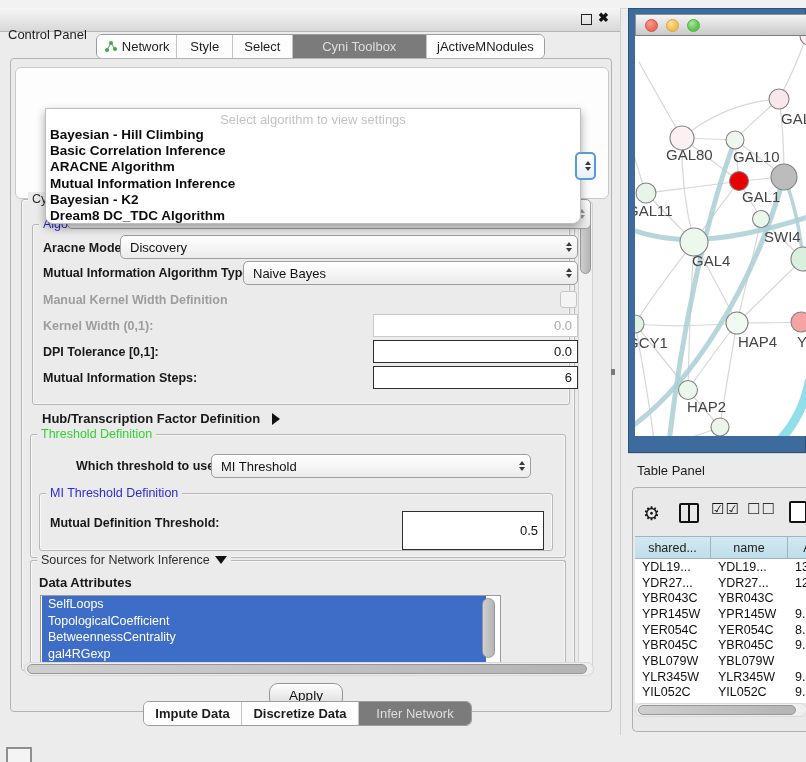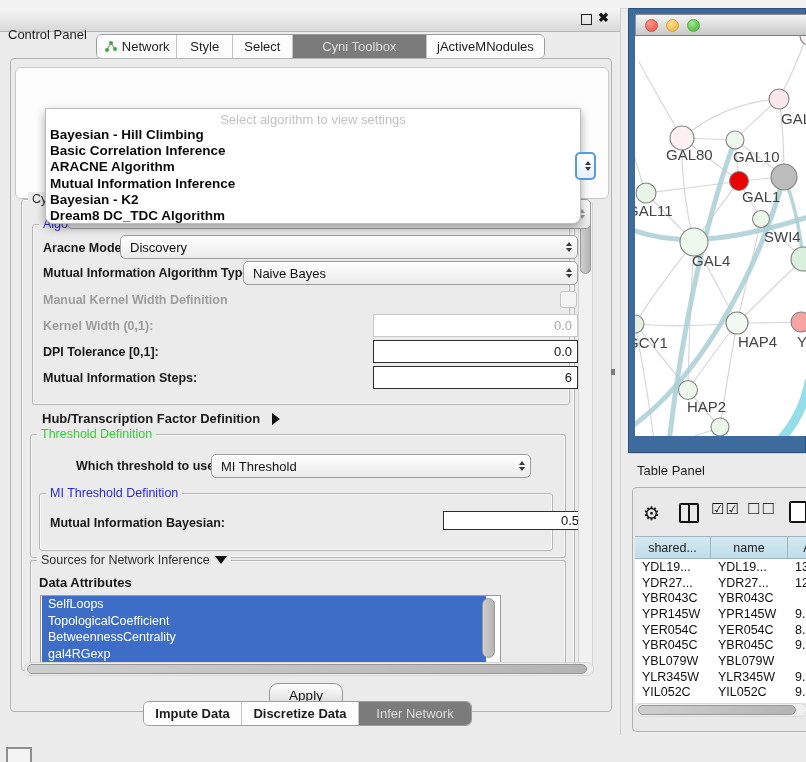--- a/index.html
+++ b/index.html
@@ -180,22 +180,22 @@
         <div class="flabel" style="left:45px;top:24px;">Which threshold to use:</div>
         <div class="abs combo" style="left:180px;top:19px;width:320px;height:24px;">
           <span>MI Threshold</span>
           <span class="stepper">
               <span class="tri-up"></span>
               <span class="tri-dn"></span>
             </span>
         </div>
         <div class="group" style="left:8px;top:58px;width:512px;height:56px;">
           <div class="gtitle blue" style="background:#ebebeb;">MI Threshold Definition</div>
-          <div class="flabel" style="left:10px;top:22px;">Mutual Information Bayesian:</div>
-          <div class="tfield" style="left:403px;top:17px;width:142px;height:19px;">0.5</div>
+          <div class="flabel" style="left:10px;top:22px;">Mutual Definition Threshold:</div>
+          <div class="tfield" style="left:362px;top:17px;width:142px;height:39px;">0.5</div>
         </div>
       </div>
 
       <div class="group" style="left:8px;top:360px;width:534px;height:108px;border-bottom:none;">
         <div class="gtitle">
           <span>Sources for Network Inference</span>
           <span class="tri-down-big"></span>
         </div>
         <div class="flabel" style="left:8px;top:14px;font-size:13px;">Data Attributes</div>
       </div>

